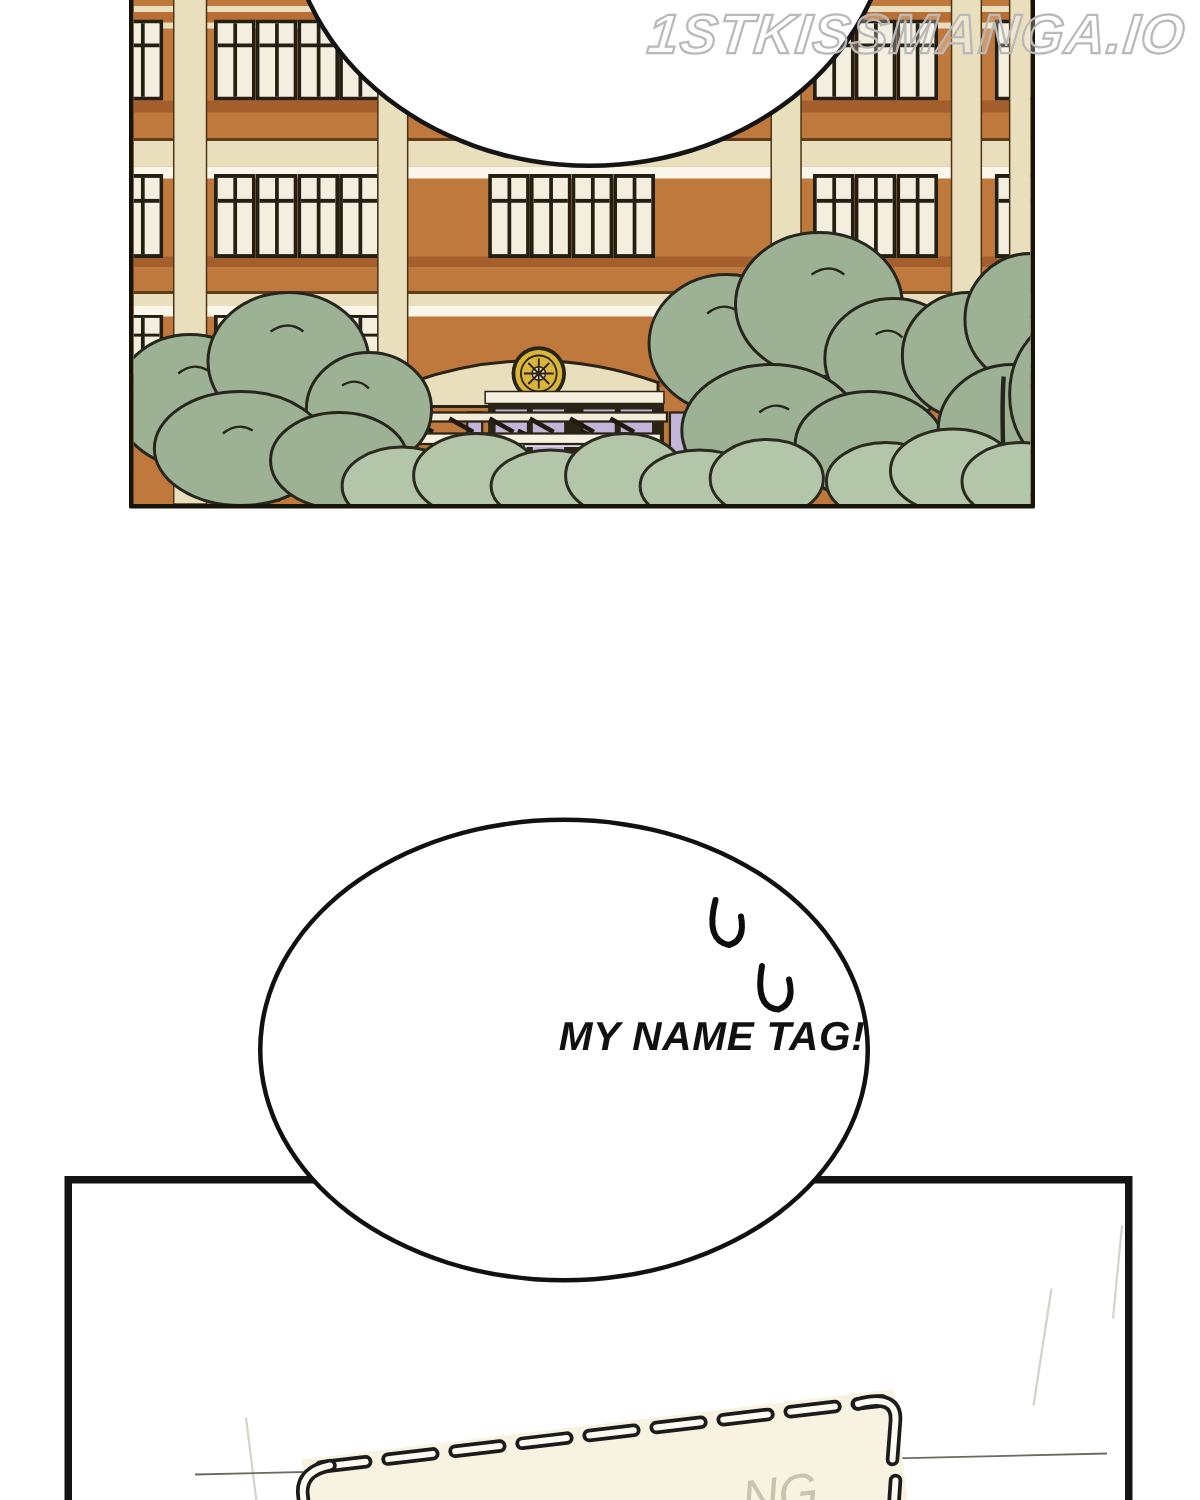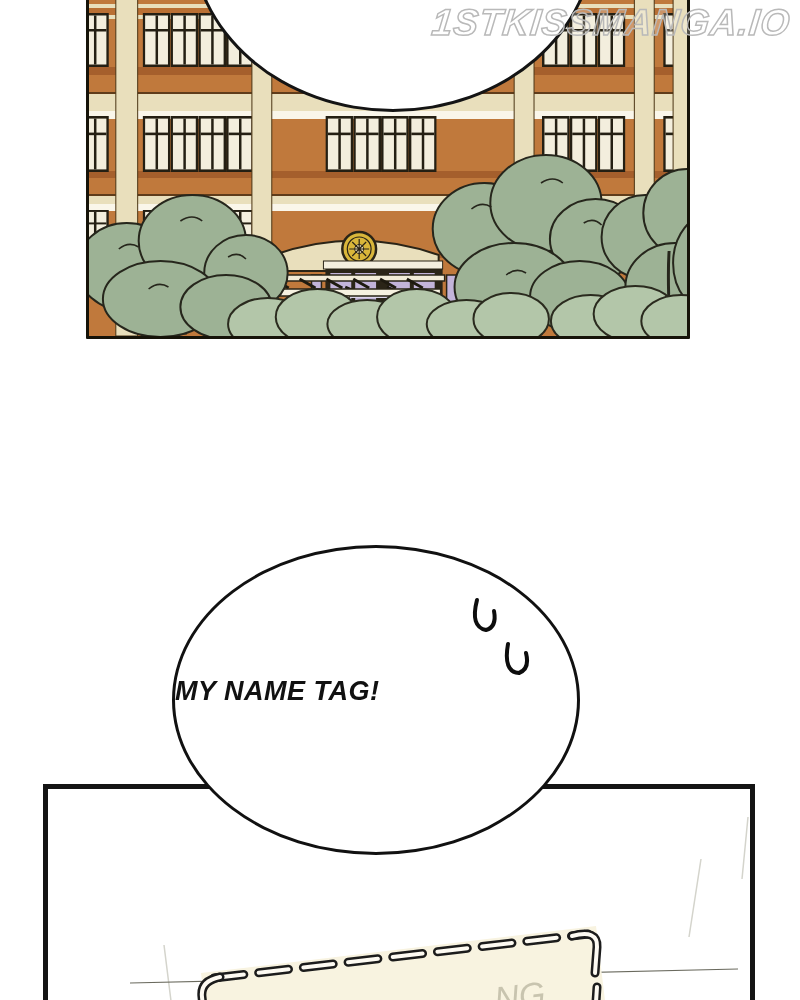--- a/index.html
+++ b/index.html
@@ -17,21 +17,21 @@
 
   
   .watermark{position:absolute;left:432px;top:-2px;width:368px;height:50px;line-height:50px;
       z-index:6;font-style:italic;font-weight:bold;font-size:37px;letter-spacing:1px;
       color:rgba(255,255,255,0.25);-webkit-text-stroke:1.5px #b9b9b9;
       transform:skewX(-6deg);white-space:nowrap;pointer-events:none;}
 
   
   .bubble-main{position:absolute;left:172px;top:545px;width:402px;height:304px;
       background:#fff;border:3px solid #111;border-radius:50%;z-index:5;}
-  .bubble-main .bubble-text{position:absolute;left:0;right:0;top:128px;text-align:left;
+  .bubble-main .bubble-text{position:absolute;left:0;right:0;top:128px;text-align:right;
       font-style:italic;font-weight:600;font-size:27px;color:#111;letter-spacing:.5px;}
   .bubble-main svg{position:absolute;left:0;top:0;width:402px;height:304px;}
 
   
   .panel-nametag{position:absolute;left:43px;top:784px;width:702px;height:240px;
       border:5px solid #141414;background:#fff;z-index:2;overflow:hidden;}
   .panel-nametag svg{display:block;width:702px;height:230px;}
 </style>
 </head>
 <body>

